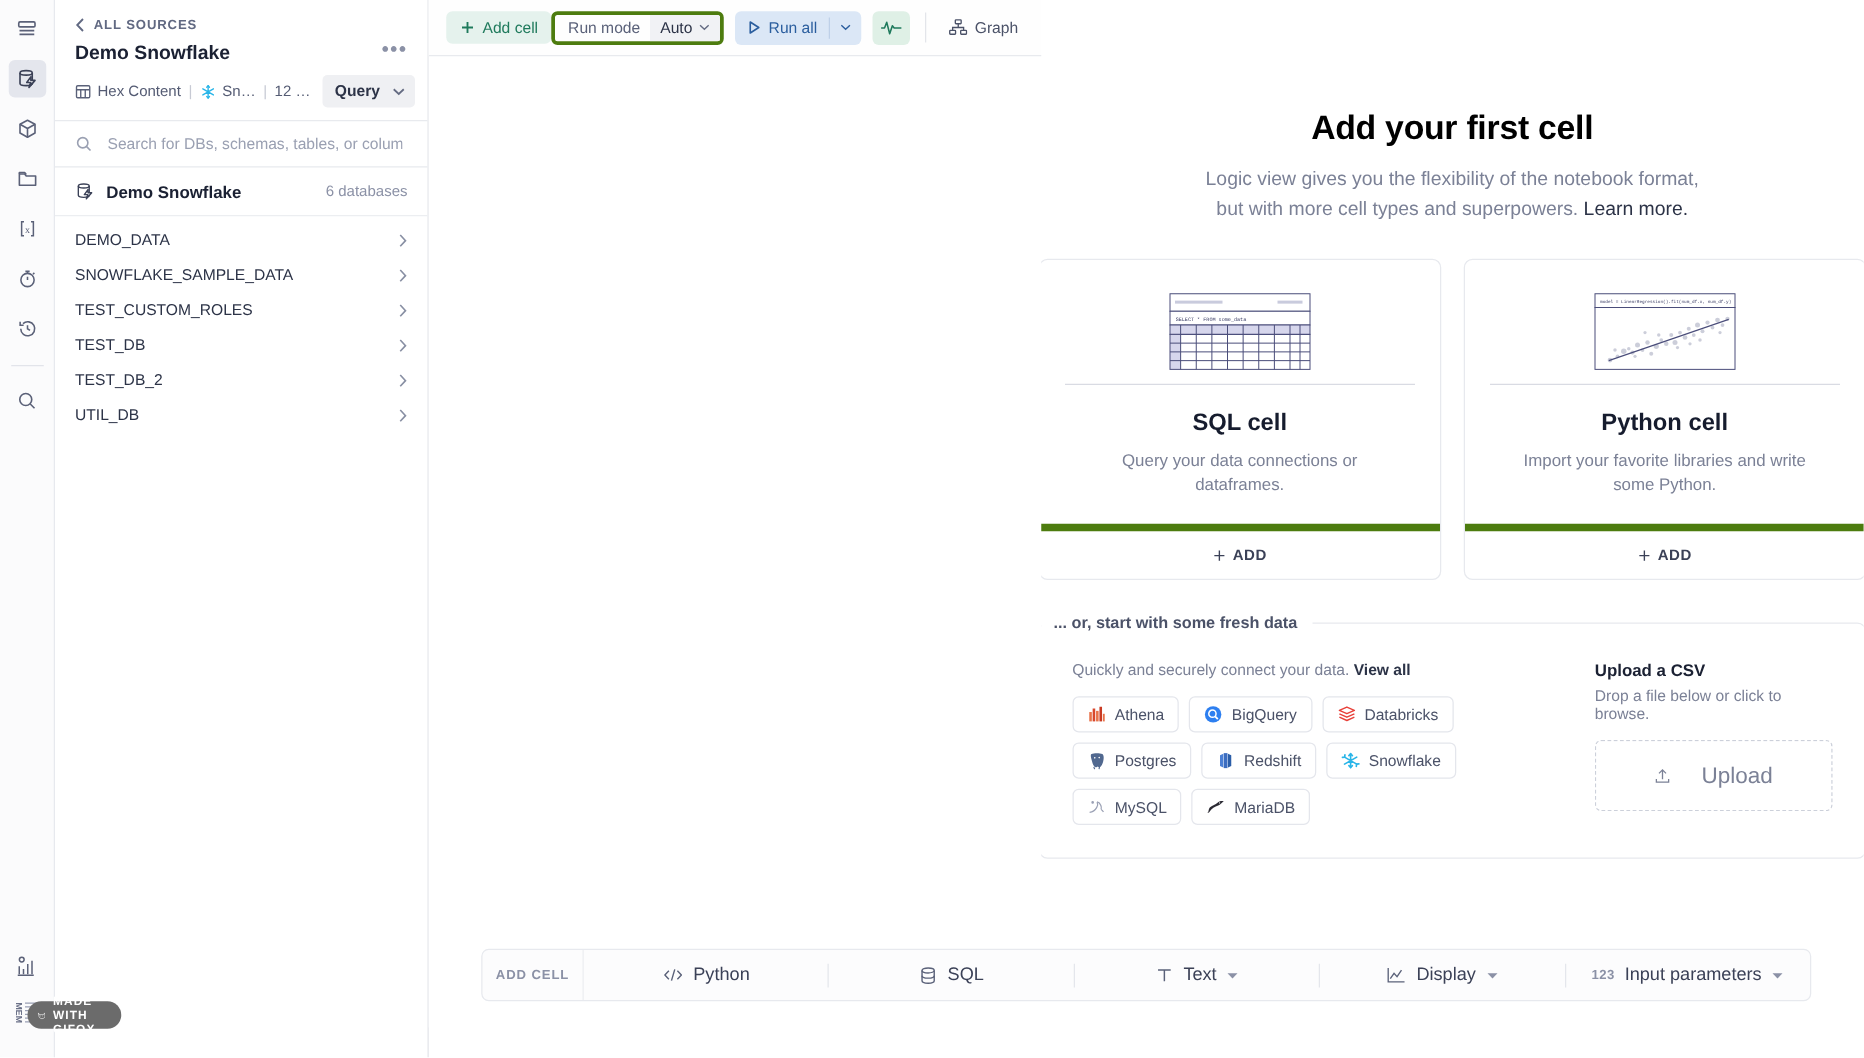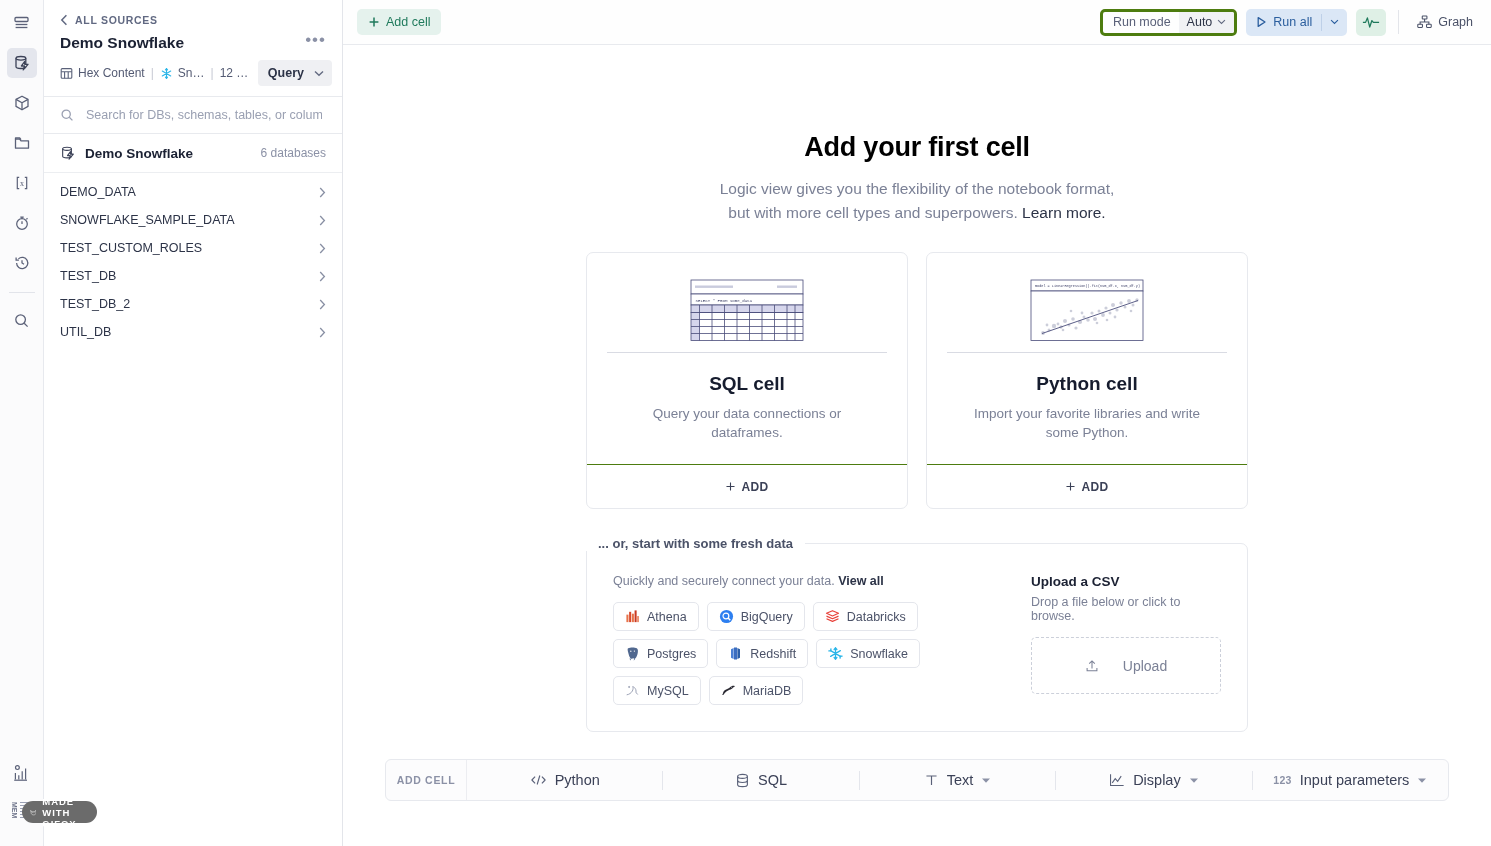--- a/index.html
+++ b/index.html
@@ -103,21 +103,21 @@
 
   .db-row {
     display: flex; align-items: center;
     padding: 6px 16px 6px 16px; height: 28px;
     font-size: 12.5px; color: #2c3347; cursor: pointer;
   }
   .db-row .chev { margin-left: auto; color: #888fa3; display: flex; align-items: center; }
   .db-list { padding-top: 5px; }
 
   
-  .main { flex: 1; height: 822px; display: flex; flex-direction: column;
+  .main { flex: 1; height: 822px; display: flex; 
           background: #ffffff; position: relative; }
   .topbar {
     height: 45px; flex: none; border-bottom: 1px solid #e8eaee;
     display: flex; align-items: center; padding: 0 12px 0 14px;
     background: #fefefe;
   }
   .addcell-btn {
     display: flex; align-items: center; gap: 6px;
     background: #e5f2ed; color: #1f7a5c; border-radius: 5px;
     height: 26px; padding: 0 11px; font-size: 12.5px; cursor: pointer;
@@ -161,21 +161,21 @@
   .card { width: 322px; background: #fff; border: 1px solid #e7e9ee; border-radius: 7px;
           display: flex; flex-direction: column; overflow: hidden; }
   .card-body { padding: 22px 20px 22px; display: flex; flex-direction: column;
                align-items: center; }
   .thumb { width: 280px; height: 78px; position: relative; margin-bottom: 20px; }
   .thumb .baseline { position: absolute; left: 0; right: 0; bottom: 0; height: 1px;
                      background: #d9dbe3; }
   .card h2 { margin: 0 0 9px; font-size: 19px; font-weight: bold; color: #161c2e; }
   .card p { margin: 0; text-align: center; font-size: 13.5px; line-height: 19px;
             color: #7b8196; width: 240px; }
-  .card-foot { border-top: 1px solid #4d7c0f; height: 44px; display: flex;
+  .card-foot { border-top: 6px solid #4d7c0f; height: 44px; display: flex;
                align-items: center; justify-content: center; gap: 5px;
                font-size: 12px; font-weight: bold; letter-spacing: 0.4px;
                color: #3b4157; cursor: pointer; }
 
   
   .fresh-wrap { width: 662px; margin-top: 34px; position: relative; }
   .fresh-legend {
     position: absolute; top: -9px; left: 0; right: 0; text-align: left;
   }
   .fresh-legend span { background: #ffffff; padding: 0 12px; font-size: 13px;
@@ -187,21 +187,21 @@
   .fresh-h { font-size: 13.5px; font-weight: bold; color: #1b2133; margin-bottom: 6px; }
   .fresh-sub { font-size: 12.5px; color: #7b8196; margin-bottom: 14px; }
   .fresh-sub a { color: #2c3347; font-weight: bold; text-decoration: none; }
   .chips { display: flex; flex-wrap: wrap; gap: 8px; width: 384px; }
   .chip { display: flex; align-items: center; gap: 7px; height: 29px;
           border: 1px solid #e4e6ec; border-radius: 5px; padding: 0 11px;
           font-size: 12.5px; color: #4b5268; background: #fff; cursor: pointer;
           white-space: nowrap; }
   .dropzone { margin-top: 2px; height: 57px; border: 1px dashed #ccd0da;
               border-radius: 5px; display: flex; align-items: center;
-              justify-content: center; gap: 24px; font-size: 14px; color: #7b8196;
+              justify-content: center; gap: 24px; font-size: 18px; color: #7b8196;
               cursor: pointer; }
 
   
   .bottombar {
     position: absolute; left: 42px; right: 42px; bottom: 21px;
     height: 42px; background: #fcfcfd; border: 1px solid #e7e9ee; border-radius: 6px;
     display: flex; align-items: center;
   }
   .bb-label { width: 80px; text-align: center; font-size: 10.5px; font-weight: bold;
               letter-spacing: 0.7px; color: #8b91a6; }

